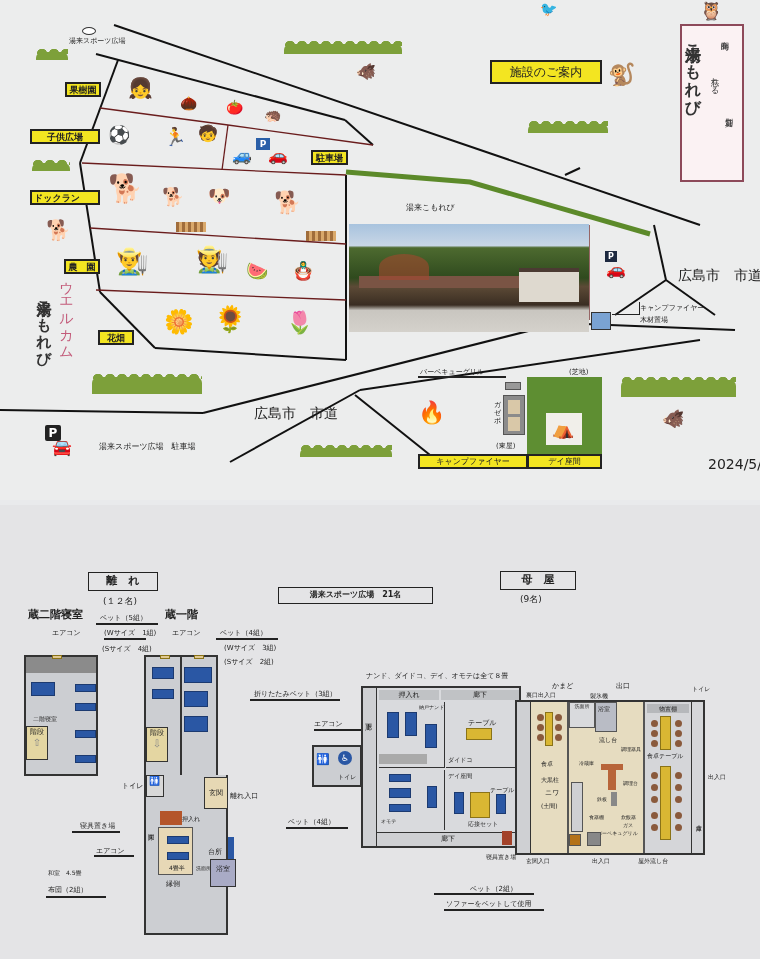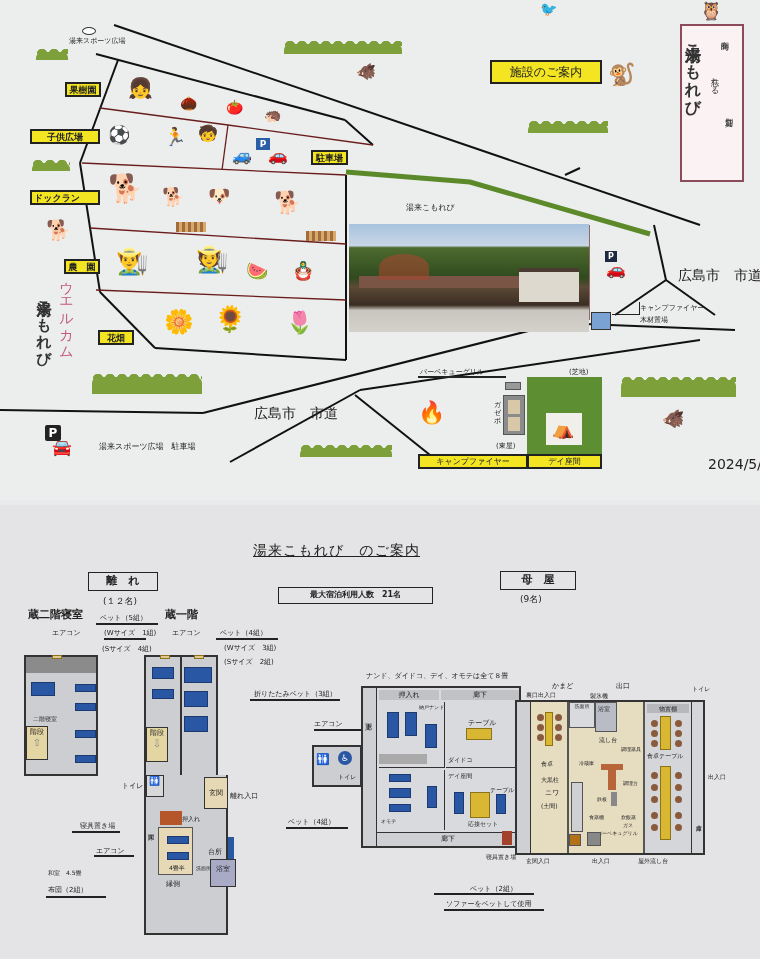--- a/index.html
+++ b/index.html
@@ -152,22 +152,21 @@
   <div class="tiny" style="left:496px;top:441px">(東屋)</div>
   <div class="icn" style="left:418px;top:402px;font-size:22px">🔥</div>
   <div class="ylbl" style="left:418px;top:454px;width:110px;font-size:8px;font-weight:normal">キャンプファイヤー</div>
   <div class="ylbl" style="left:527px;top:454px;width:75px;font-size:8px;font-weight:normal">デイ座間</div>
 
   <div class="sm" style="left:708px;top:456px;font-size:14px">2024/5/11</div>
 </div>
 
 <div class="abs" style="left:0;top:505px;width:760px;height:454px;background:#e4e4e6">
 
-  <div class="abs" style="left:253px;top:37px;font-size:14px;text-decoration:underline;letter-spacing:1px">湯来こもれび　のご案内</div>
-  <div class="abs" style="left:278px;top:82px;width:155px;height:17px;border:1.5px solid #222;font-size:8px;text-align:center;line-height:14px;font-weight:bold">最大宿泊利用人数　21名</div>
+  <div class="abs" style="left:278px;top:82px;width:155px;height:17px;border:1.5px solid #222;font-size:8px;text-align:center;line-height:14px;font-weight:bold">湯来スポーツ広場　21名</div>
 
   <div class="abs" style="left:88px;top:67px;width:70px;height:19px;border:1.5px solid #222;font-size:11px;text-align:center;line-height:16px;font-weight:bold">離　れ</div>
   <div class="sm" style="left:103px;top:90px;font-size:9px">(１２名)</div>
 
   <div class="abs" style="left:500px;top:66px;width:76px;height:19px;border:1.5px solid #222;font-size:11px;text-align:center;line-height:16px;font-weight:bold">母　屋</div>
   <div class="sm" style="left:520px;top:88px;font-size:9px">(9名)</div>
 
   <div class="abs" style="left:28px;top:102px;font-size:11px;font-weight:bold">蔵二階寝室</div>
   <div class="tiny" style="left:100px;top:108px">ベット（5組）</div>
   <div class="abs" style="left:96px;top:118px;width:62px;height:1.5px;background:#222"></div>

